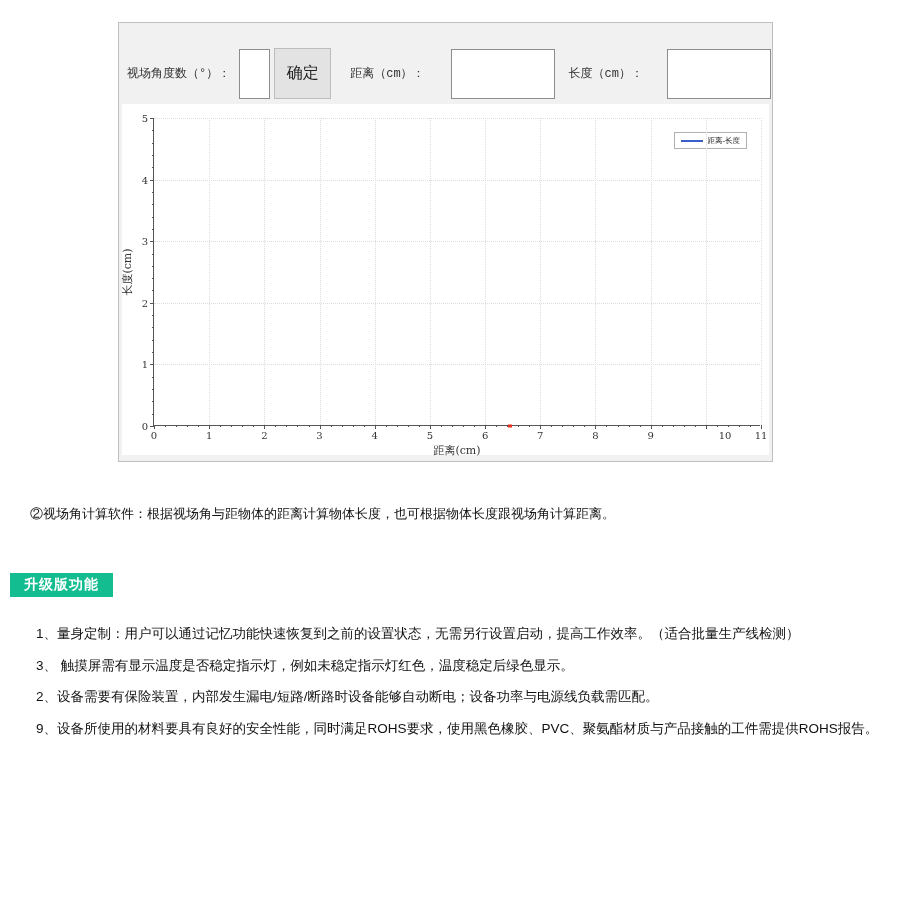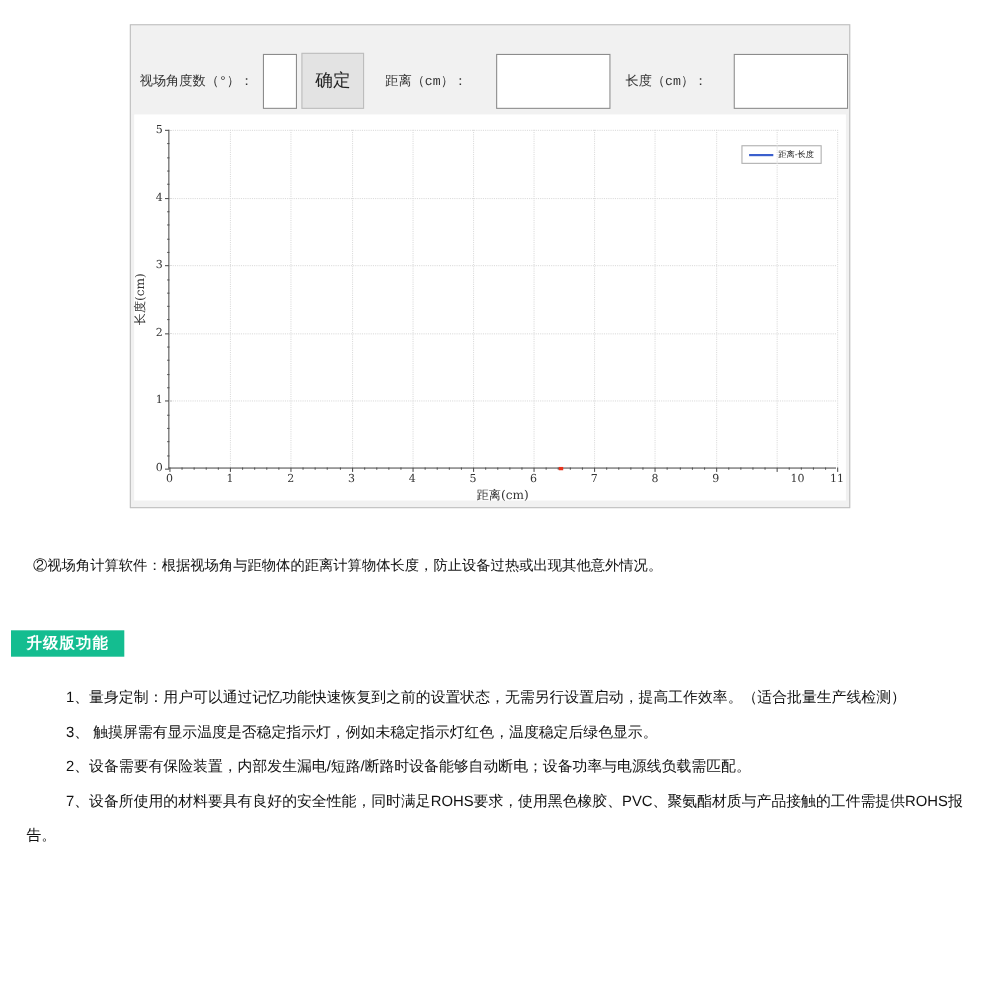--- a/index.html
+++ b/index.html
@@ -57,21 +57,21 @@
 
   
   .description { position:absolute; left:30px; top:505px; width:850px; font-size:13px;
                  color:#111; }
   .description b { font-weight:normal; }
   .feature-badge { position:absolute; left:10px; top:573px; height:24px; padding:0 14px;
                    display:flex; align-items:center; color:#ffffff; font-size:14px;
                    font-weight:bold; letter-spacing:1px; }
   .features { position:absolute; left:0; top:618px; width:892px; font-size:13.5px;
               color:#111; line-height:31.5px; }
-  .features p { text-indent:36px; margin:0;padding-left:24px; }
+  .features p { text-indent:36px; margin:0; }
 </style>
 </head>
 <body>
 
 <div class="app-window">
 
 
   <div class="toolbar">
     <span class="tb-label" style="margin-left:7px">视场角度数（°）：</span>
     <input class="tb-input small" value="" style="">
@@ -206,23 +206,23 @@
         <div class="tick-y minor" style="top: 36.96px;"></div>
         <div class="tick-y minor" style="top: 24.64px;"></div>
         <div class="tick-y minor" style="top: 12.32px;"></div>
         <div class="marker" style="left: 355.923px; top: 308px; background: rgb(232, 49, 26);"></div>
       </div>
   </div>
 
 </div>
 
 <div class="description">
-  <b>②视场角计算软件：</b><span>根据视场角与距物体的距离计算物体长度，防止设备过热或出现其他意外情况。</span>
+  <b>②视场角计算软件：</b><span>根据视场角与距物体的距离计算物体长度，也可根据物体长度跟视场角计算距离。</span>
 </div>
 
 <div class="feature-badge" id="feature-badge" style="background: rgb(20, 189, 144);">升级版功能</div>
 
 <div class="features">
   <p>1、量身定制：用户可以通过记忆功能快速恢复到之前的设置状态，无需另行设置启动，提高工作效率。（适合批量生产线检测）</p>
   <p>3、 触摸屏需有显示温度是否稳定指示灯，例如未稳定指示灯红色，温度稳定后绿色显示。</p>
   <p>2、设备需要有保险装置，内部发生漏电/短路/断路时设备能够自动断电；设备功率与电源线负载需匹配。</p>
-  <p>7、设备所使用的材料要具有良好的安全性能，同时满足ROHS要求，使用黑色橡胶、PVC、聚氨酯材质与产品接触的工件需提供ROHS报告。</p>
+  <p>9、设备所使用的材料要具有良好的安全性能，同时满足ROHS要求，使用黑色橡胶、PVC、聚氨酯材质与产品接触的工件需提供ROHS报告。</p>
 </div>
 
 </body></html>

